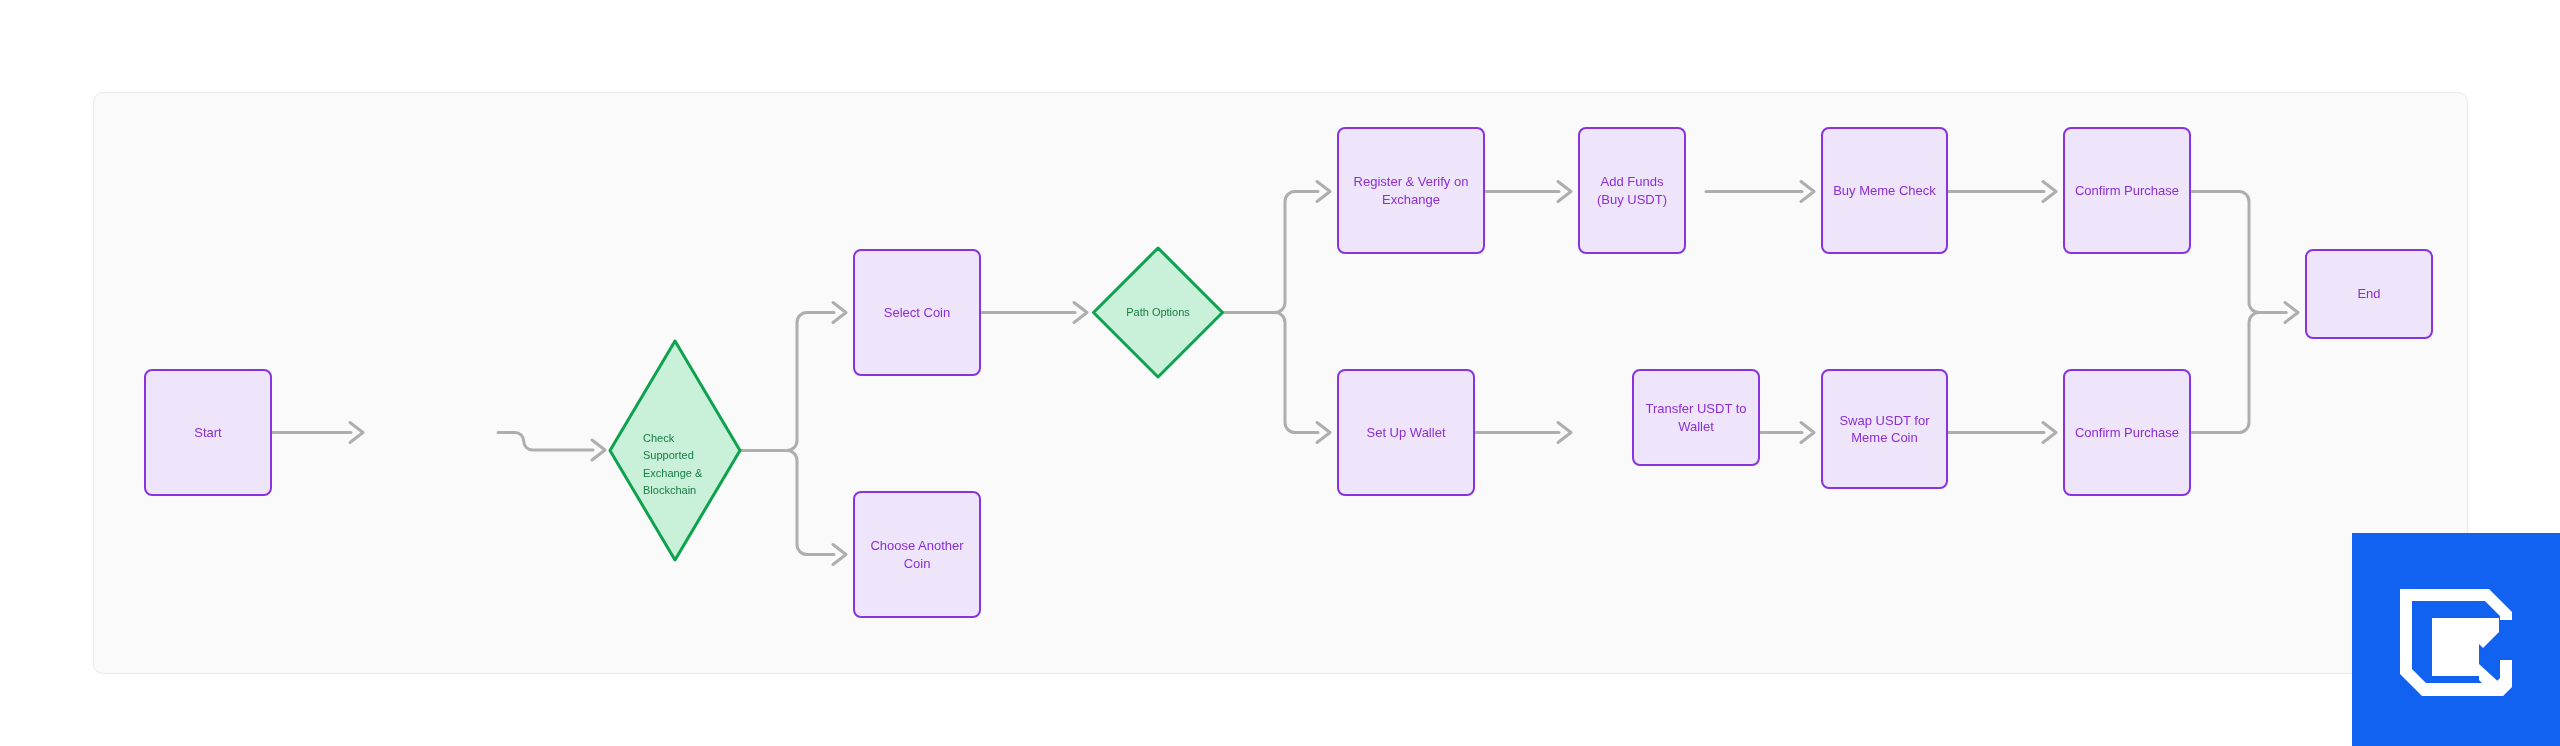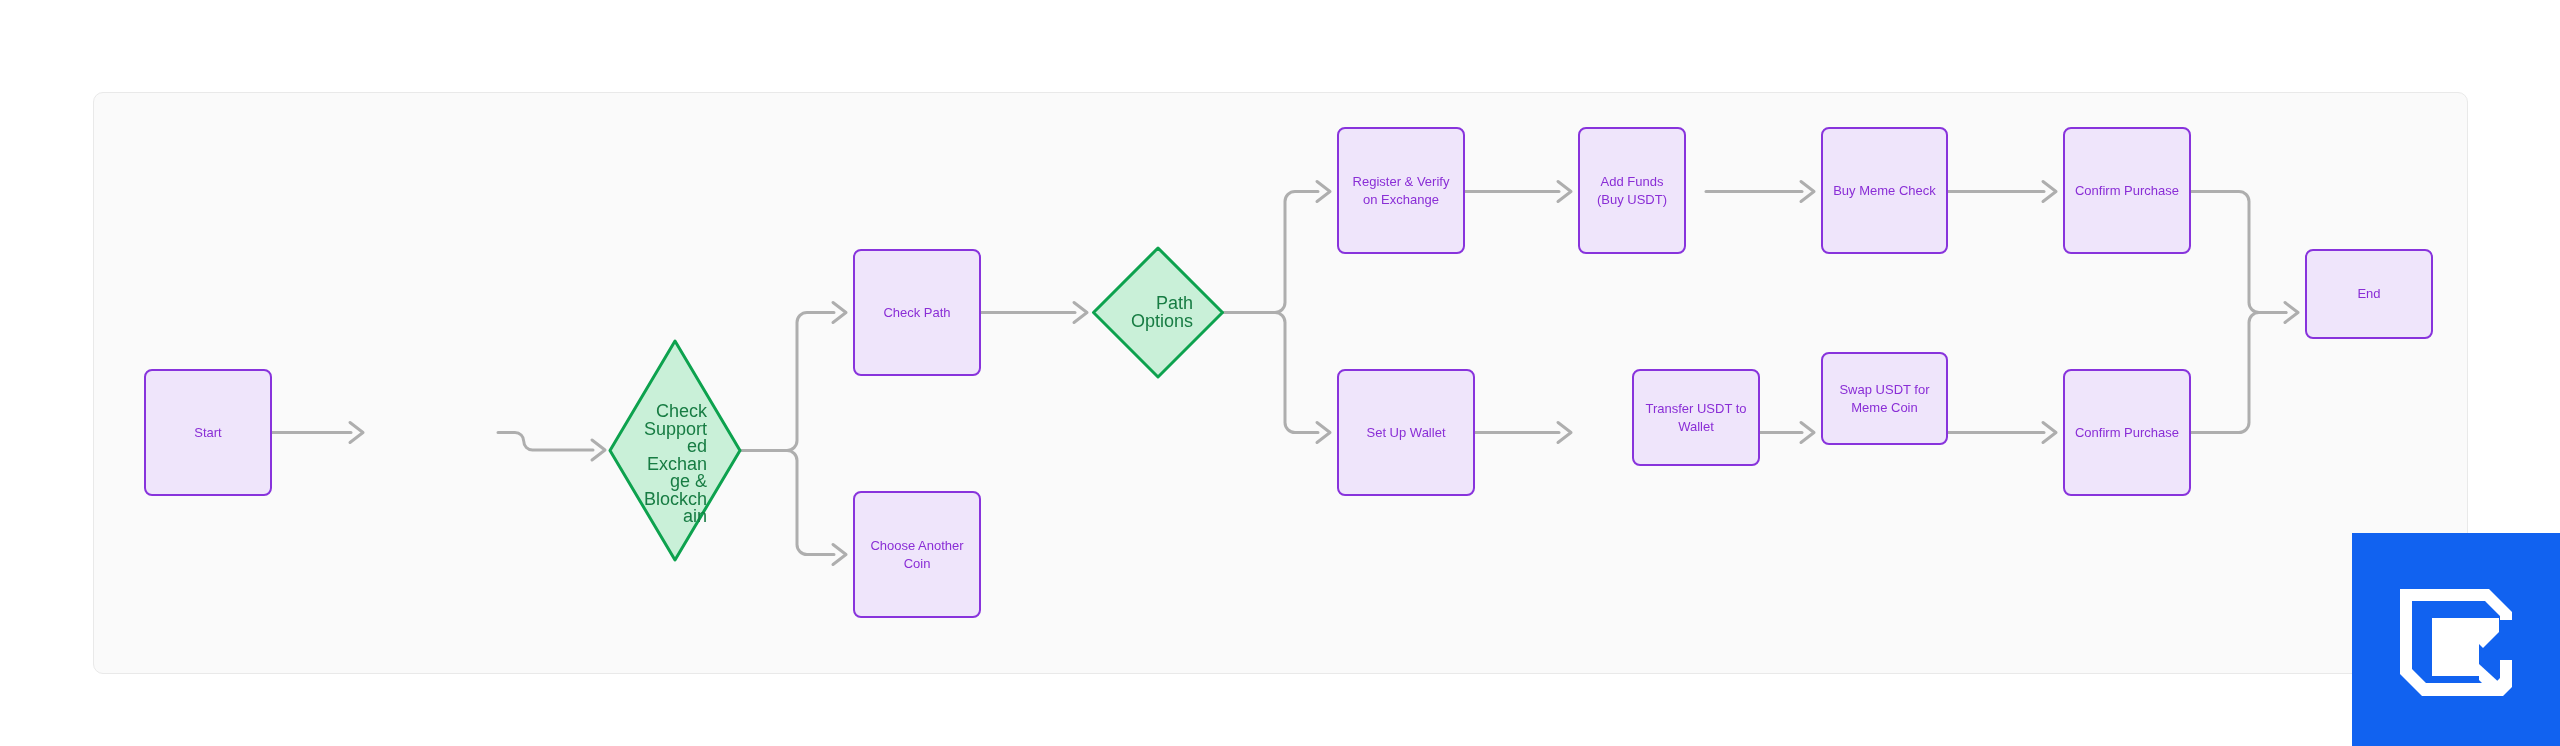--- a/index.html
+++ b/index.html
@@ -31,22 +31,22 @@
     position: absolute; box-sizing: border-box;
     background: var(--node-fill, #efe5fb);
     border: 2.5px solid var(--node-border, #8833dc);
     border-radius: 8px;
     display: flex; align-items: center; justify-content: center;
     text-align: center; color: var(--node-text, #8a2ed6);
     font-size: 13px; line-height: 17.5px; padding: 0 8px;
   }
   .diamond-label {
     position: absolute; display: flex; align-items: center; justify-content: center;
-    text-align: right; color: var(--decision-text, #177c43);
-    font-size: 18px; line-height: 17.5px; overflow-wrap: anywhere;
+    text-align: left; color: var(--decision-text, #177c43);
+    font-size: 11px; line-height: 17.5px; overflow-wrap: anywhere;
   }
   .watermark {
     position: absolute; left: 2352px; top: 533px; width: 208px; height: 213px;
     background: var(--watermark-blue, #1162f0);
     display: flex; align-items: center; justify-content: center;
   }
   .watermark svg { width: 127px; height: 127px; display: block; }
   .glyph { fill: var(--watermark-glyph, #ffffff); }
 </style>
 </head>
@@ -100,44 +100,44 @@
     </g>
 
     <polygon class="decision-shape" points="610,450.5 675,341 740,450.5 675,560"></polygon>
     <polygon class="decision-shape" points="1093.5,312.5 1158,248 1222.5,312.5 1158,377"></polygon>
   </svg>
 
   <div class="node" style="left:144px;top:369px;width:128px;height:127px">
     <span>Start</span>
   </div>
   <div class="node" style="left:853px;top:249px;width:128px;height:127px">
-    <span>Check Path</span>
+    <span>Select Coin</span>
   </div>
   <div class="node" style="left:853px;top:491px;width:128px;height:127px">
     <span>Choose Another Coin</span>
   </div>
-  <div class="node" style="left:1337px;top:127px;width:128px;height:127px">
+  <div class="node" style="left:1337px;top:127px;width:148px;height:127px">
     <span>Register &amp; Verify on Exchange</span>
   </div>
   <div class="node" style="left:1578px;top:127px;width:108px;height:127px">
     <span>Add Funds (Buy USDT)</span>
   </div>
   <div class="node" style="left:1821px;top:127px;width:127px;height:127px">
     <span>Buy Meme Check</span>
   </div>
   <div class="node" style="left:2063px;top:127px;width:128px;height:127px">
     <span>Confirm Purchase</span>
   </div>
   <div class="node" style="left:1337px;top:369px;width:138px;height:127px">
     <span>Set Up Wallet</span>
   </div>
   <div class="node" style="left:1632px;top:369px;width:128px;height:97px">
     <span>Transfer USDT to Wallet</span>
   </div>
-  <div class="node" style="left:1821px;top:352px;width:127px;height:93px">
+  <div class="node" style="left:1821px;top:369px;width:127px;height:120px">
     <span>Swap USDT for Meme Coin</span>
   </div>
   <div class="node" style="left:2063px;top:369px;width:128px;height:127px">
     <span>Confirm Purchase</span>
   </div>
   <div class="node" style="left:2305px;top:249px;width:128px;height:90px">
     <span>End</span>
   </div>
 
   <div class="diamond-label" style="left:643px;top:355px;width:64px;height:219px">Check Supported Exchange &amp; Blockchain</div>

